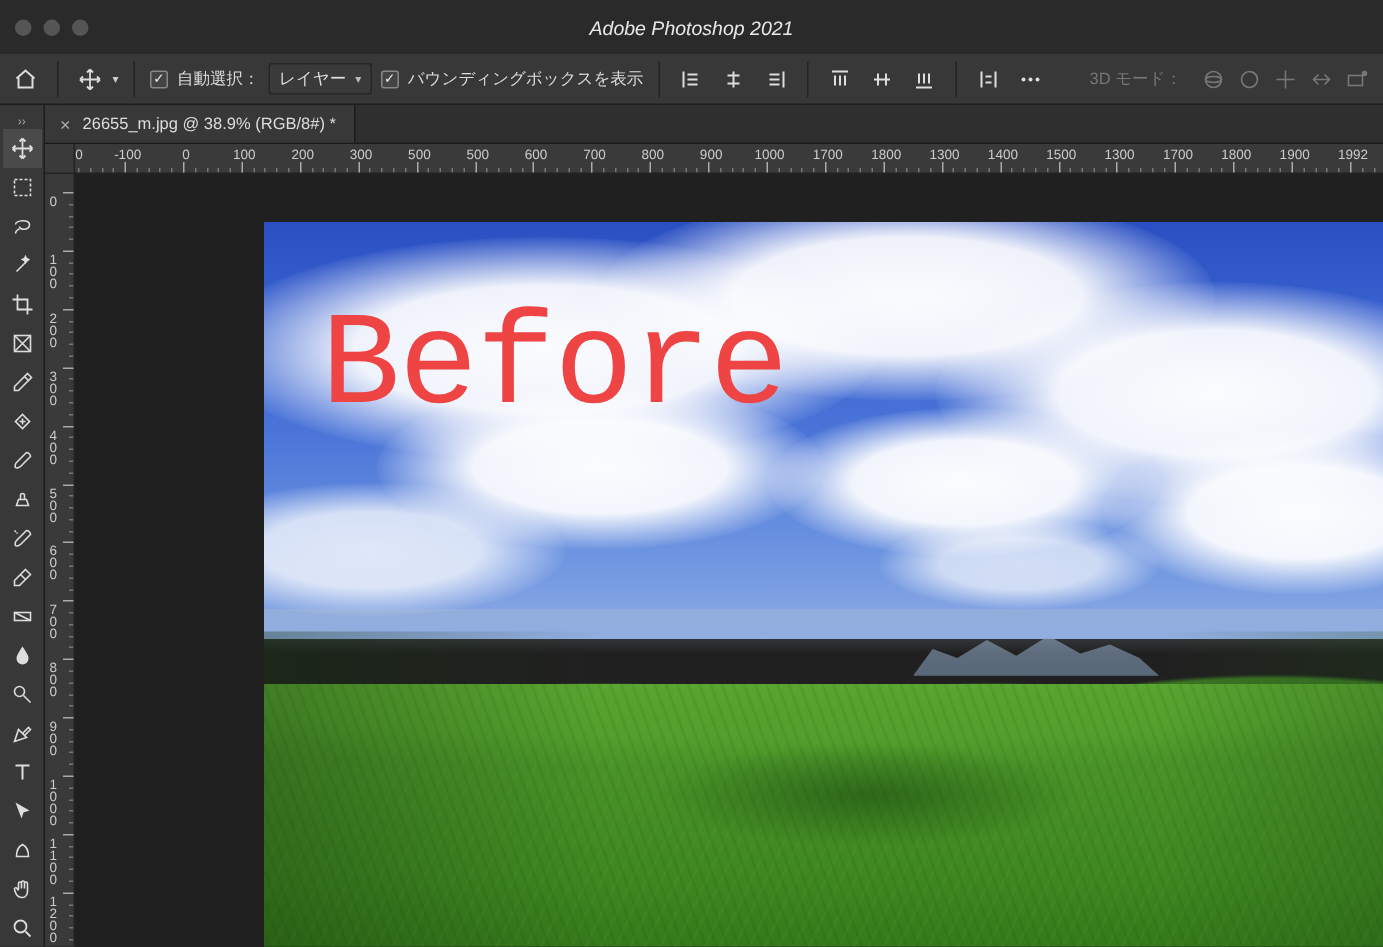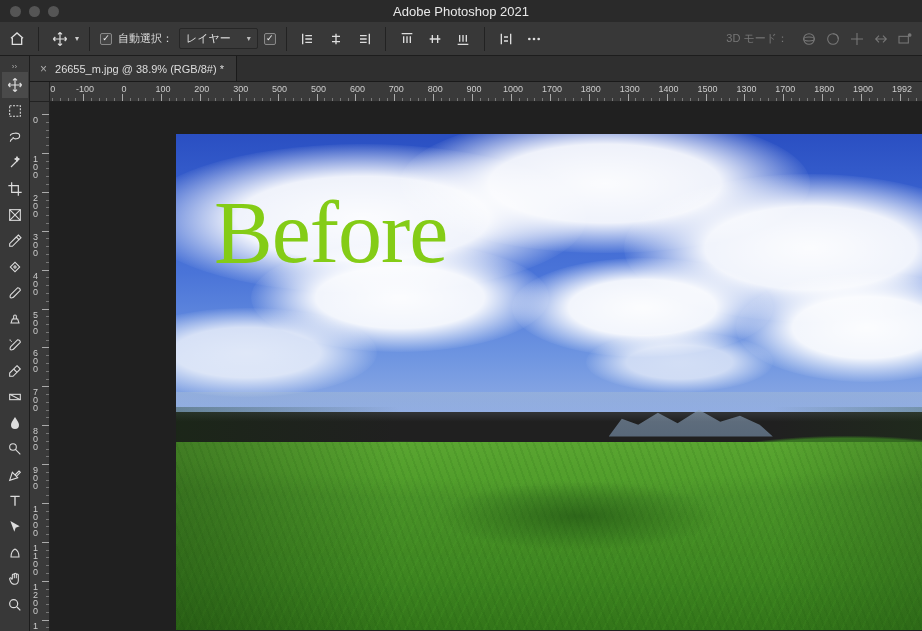--- a/index.html
+++ b/index.html
@@ -1,32 +1,32 @@
 <!DOCTYPE html>
 <html><head>
 <meta charset="utf-8">
 <style>
   * { margin: 0; padding: 0; box-sizing: border-box; font-family: -apple-system, "Helvetica Neue", Arial, sans-serif; }
   body { background: #323232; color: #e8e8e8; width: 922px; height: 631px; overflow: hidden; font-size: 11px; }
   
-  .titlebar { height: 22px; background: #2a2a2a; display: flex; align-items: center; position: relative; }
+  .titlebar { height: 36px; background: #2a2a2a; display: flex; align-items: center; position: relative; font-style: italic; }
   .traffic { display: flex; gap: 8px; padding-left: 10px; }
   .traffic span { width: 11px; height: 11px; border-radius: 50%; background: #555; display: inline-block; }
   .titlebar-title { position: absolute; left: 0; right: 0; text-align: center; font-size: 13px; color: #e8e8e8; pointer-events: none; }
   
   .optionsbar { height: 34px; background: #383838; border-bottom: 1px solid #1d1d1d; display: flex; align-items: center; padding: 0 6px; gap: 6px; }
   .home-btn, .tool-ico, .opt-ico { width: 22px; height: 22px; display: flex; align-items: center; justify-content: center; color: #ddd; }
   .home-btn svg, .tool-ico svg, .opt-ico svg { width: 16px; height: 16px; }
   .vdiv { width: 1px; height: 24px; background: #222; margin: 0 4px; }
   .opt-dropdown { display: flex; align-items: center; gap: 4px; }
   .opt-dropdown .arrow { font-size: 8px; color: #ccc; }
   .chk { width: 12px; height: 12px; border: 1px solid #888; border-radius: 2px; display: inline-flex; align-items: center; justify-content: center; background: #444; }
   .chk.checked::after { content: "✓"; font-size: 9px; color: #eee; line-height: 1; }
   .opt-label { font-size: 11px; color: #ddd; }
-  .select-ctl { background: #3a3a3a; border: 1px solid #262626; border-radius: 2px; padding: 2px 6px; display: flex; align-items: center; gap: 16px; font-size: 11px; color: #ddd; }
+  .select-ctl { background: #3a3a3a; border: 1px solid #262626; border-radius: 2px; padding: 2px 6px; display: flex; align-items: center; gap: 6px; font-size: 11px; color: #ddd; }
   .select-ctl .arrow { font-size: 8px; color: #bbb; }
   .spacer-flex { flex: 1; }
   .mode3d { color: #777; font-size: 11px; margin-right: 4px; }
   .dimicons .opt-ico { color: #777; }
   
   .work { display: flex; height: calc(631px - 22px - 34px); }
   
   .toolbar { width: 30px; background: #383838; border-right: 1px solid #1d1d1d; display: flex; flex-direction: column; align-items: center; padding-top: 4px; gap: 0; }
   .toolbar .expand { width: 100%; height: 12px; display:flex; align-items:center; justify-content:center; color:#aaa; font-size:8px;}
   .tool { width: 26px; height: 26px; display: flex; align-items: center; justify-content: center; color: #ddd; position: relative; }
@@ -80,21 +80,21 @@
   .field-texture { position:absolute; left:0; right:0; top:62%; bottom:0;
     background-image:
       repeating-linear-gradient(70deg, rgba(0,60,0,0.08) 0 2px, transparent 2px 7px),
       repeating-linear-gradient(-65deg, rgba(80,180,40,0.10) 0 2px, transparent 2px 9px);
   }
   .meadow-dark { position:absolute; left:35%; top:70%; width:38%; height:14%;
     background: radial-gradient(ellipse at center, rgba(25,70,15,0.55) 0%, rgba(25,70,15,0.0) 70%);
     border-radius:50%;
   }
   .before-text-overlay { position:absolute; left:0; right:0; top:0; bottom:0; pointer-events:none; }
-  .before-text { position:absolute; top:48px; left:38px; font-family: Liberation Serif, serif; font-size:88px; color:#84cc16; letter-spacing:-1px; }
+  .before-text { position:absolute; top:48px; left:38px; font-family: Liberation Mono, monospace; font-size:88px; color:#ef4444; letter-spacing:-1px; }
   .shade-left { position:absolute; left:0; top:55%; bottom:0; width:30%;
     background: linear-gradient(to right, rgba(20,50,12,0.35), transparent);}
   .shade-right { position:absolute; right:0; top:55%; bottom:0; width:20%;
     background: linear-gradient(to left, rgba(30,70,18,0.25), transparent);}
 </style>
 </head>
 <body>
 
 <div class="titlebar">
   <div class="traffic">
@@ -122,20 +122,21 @@
     <span class="arrow">▾</span>
   </div>
   <div class="vdiv"></div>
   <span class="chk checked"></span>
   <span class="opt-label">自動選択：</span>
   <div class="select-ctl">
     <span>レイヤー</span>
     <span class="arrow">▾</span>
   </div>
   <span class="chk checked"></span>
+  <span class="opt-label">バウンディングボックスを表示</span>
 
   <div class="vdiv"></div>
   <div class="opt-ico">
       <svg viewBox="0 0 24 24" stroke="currentColor" stroke-width="2">
         <path d="M4 4v16M8 7h10M8 12h10M8 17h10"></path>
       </svg>
     </div>
   <div class="opt-ico">
       <svg viewBox="0 0 24 24" stroke="currentColor" stroke-width="2">
         <path d="M12 4v16M6 8h12M6 16h12"></path>

